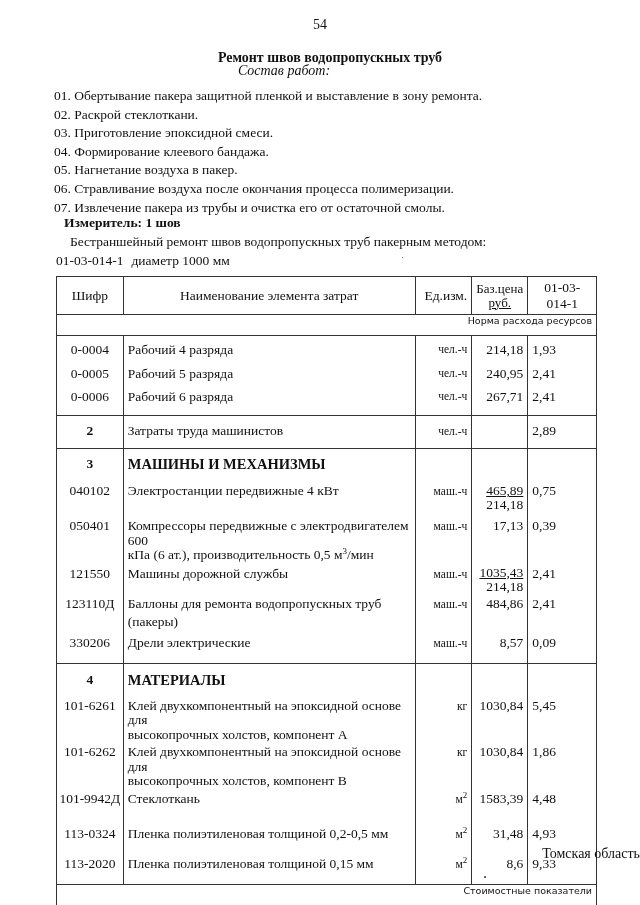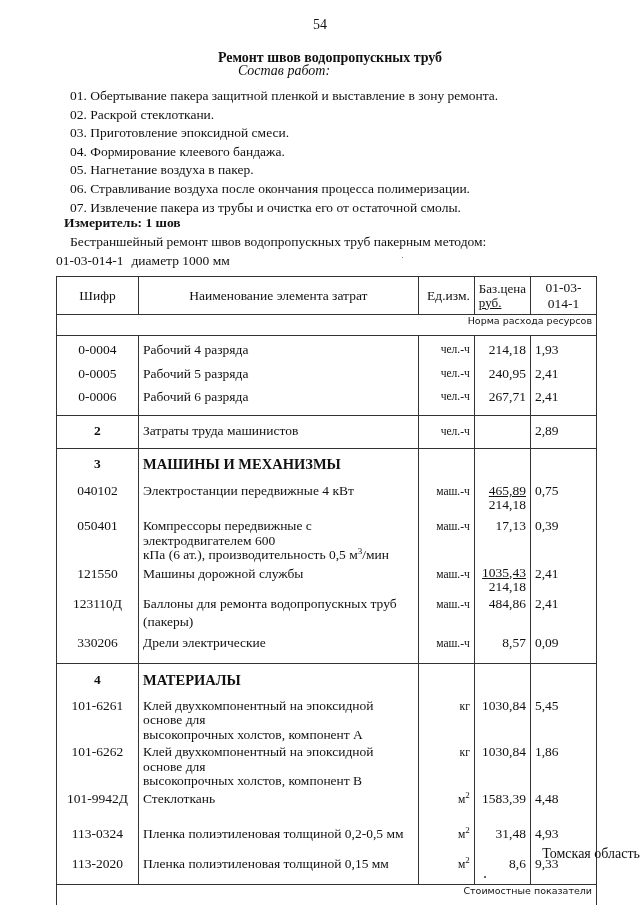--- a/index.html
+++ b/index.html
@@ -2,38 +2,38 @@
 <html><head>
 <meta charset="utf-8">
 <style>
   html, body { margin: 0; padding: 0; background: #ffffff; }
   body { width: 640px; height: 905px; position: relative; overflow: hidden;
          font-family: "Liberation Serif", "DejaVu Serif", serif; color: #111; }
   .abs { position: absolute; }
   .page-num { top: 17px; left: 0; width: 640px; text-align: center; font-size: 14px; }
   .title { top: 50px; left: 0; width: 640px; text-align: center; font-size: 14px; font-weight: bold; padding-left: 20px; box-sizing: border-box; }
   .subtitle { top: 63px; left: 0; width: 548px; text-align: center; font-size: 14px; font-style: italic; padding-left: 20px; box-sizing: border-box; }
-  .steps { top: 87px; left: 70px; font-size: 13.5px; line-height: 18.6px; }
+  .steps { top: 87px; left: 54px; font-size: 13.5px; line-height: 18.6px; }
   .measure { top: 215px; left: 64px; font-size: 13.5px; font-weight: bold; }
   .method { top: 234px; left: 70px; font-size: 13.5px; }
   .code-line { top: 253px; left: 56px; font-size: 13.5px; }
   .code-line span + span { margin-left: 8px; }
 
   table.res { position: absolute; top: 276px; left: 56px; width: 541px; border-collapse: collapse;
               font-size: 13.5px; }
   table.res td, table.res th { padding: 0 4px; vertical-align: top; }
   .c1 { width: 58px; text-align: center; }
   .c2 { width: 299px; text-align: left; }
   .c3 { width: 48px; text-align: right; }
   .c4 { width: 47px; text-align: right; }
   .c5 { width: 63px; text-align: left; }
   .vl { border-left: 1.3px solid #333; }
   .vr { border-right: 1.3px solid #333; }
   th { font-weight: normal; height: 37px; vertical-align: middle !important; border-top: 1.3px solid #333; border-bottom: 1.3px solid #333; }
-  th.c4h { line-height: 14px; font-size: 13px; text-align: left; margin-top: 32px; }
+  th.c4h { line-height: 14px; font-size: 13px; text-align: center; margin-top: 32px; }
   .norm-row td { height: 20px; border-bottom: 1.3px solid #333; font-family: "DejaVu Sans", sans-serif; font-size: 9.5px; text-align: right; vertical-align: middle; padding-right: 8px; }
   .r td { height: 23.5px; line-height: 23.5px; }
   .r td.c3 { font-size: 11.5px; }
   .sec-sep td { border-top: 1.3px solid #333; }
   .sec-num { font-weight: bold; text-align: center; }
   .sec-title { font-weight: bold; font-size: 14.5px; }
   .two { line-height: 14.5px !important; padding-top: 3px !important; }
   .uprice { line-height: 14px !important; padding-top: 5px !important; }
   .uprice .top { text-decoration: underline; display: block; }
   .uprice .bot { display: block; }
@@ -187,21 +187,21 @@
       <td class="c1 vl vr two" style="height:33px">101-6262</td>
       <td class="c2 vr two">
         <span>Клей двухкомпонентный на эпоксидной основе для</span><br>
         <span>высокопрочных холстов, компонент В</span>
       </td>
       <td class="c3 vr two">кг</td>
       <td class="c4 vr two">1030,84</td>
       <td class="c5 vr two">1,86</td>
     </tr>
     <tr class="r">
-      <td class="c1 vl vr" style="height:30px;line-height:20px;white-space:nowrap;padding:0 10px">101-9942Д</td>
+      <td class="c1 vl vr" style="height:30px;line-height:20px;white-space:nowrap;padding:0 1px">101-9942Д</td>
       <td class="c2 vr" style="line-height:20px">Стеклоткань</td>
       <td class="c3 vr" style="line-height:20px"><span>м</span><sup>2</sup></td>
       <td class="c4 vr" style="line-height:20px">1583,39</td>
       <td class="c5 vr" style="line-height:20px">4,48</td>
     </tr>
     <tr class="r">
       <td class="c1 vl vr" style="height:33px;line-height:30px">113-0324</td>
       <td class="c2 vr" style="line-height:30px">Пленка полиэтиленовая толщиной 0,2-0,5 мм</td>
       <td class="c3 vr" style="line-height:30px"><span>м</span><sup>2</sup></td>
       <td class="c4 vr" style="line-height:30px">31,48</td>

